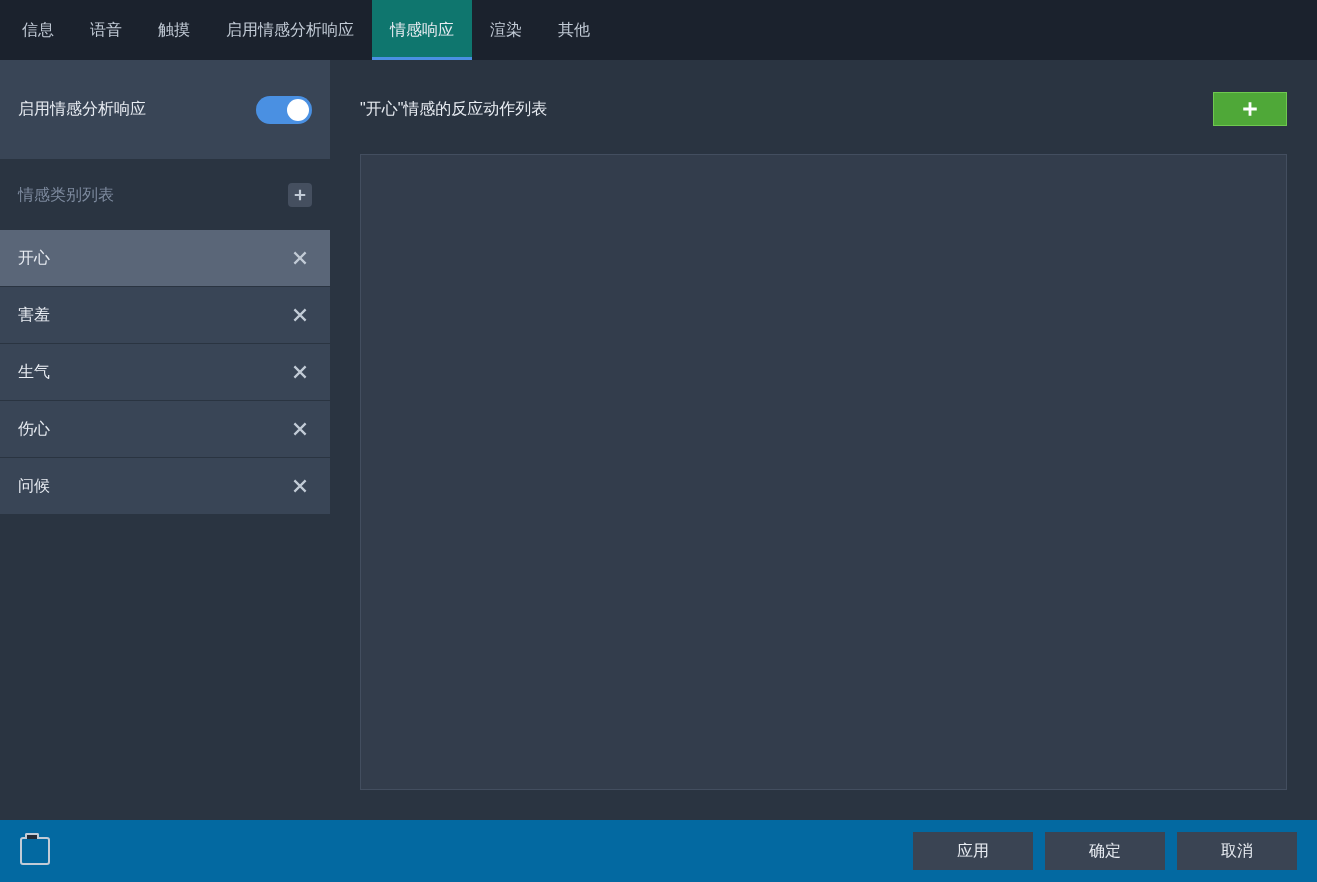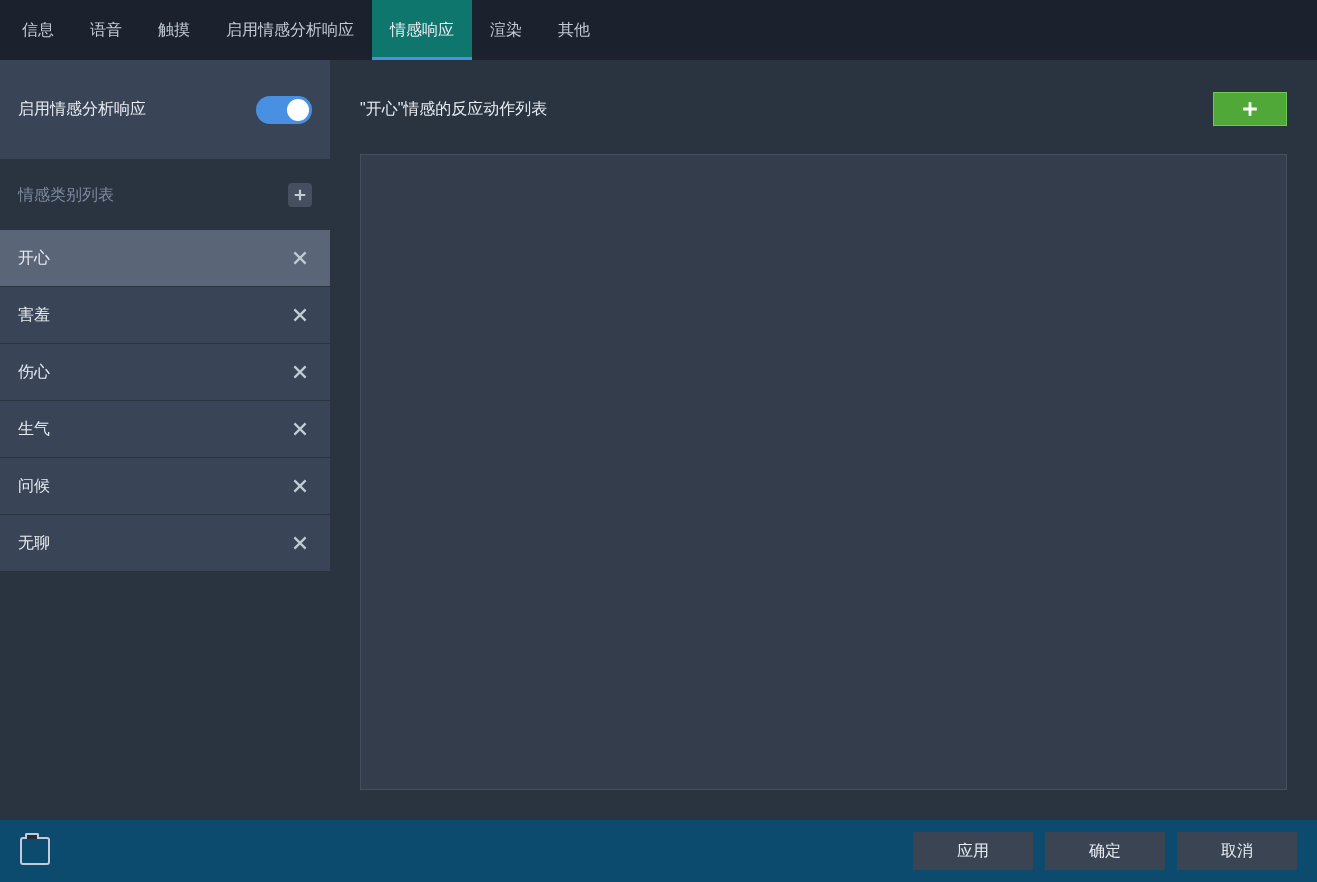--- a/index.html
+++ b/index.html
@@ -201,21 +201,21 @@
     
     .action-list-box {
       flex: 1;
       background: #333d4c;
       border: 1px solid #434e5f;
     }
     
     
     .footer {
       height: 62px;
-      background: #0c4a6e;
+      background: #0369a1;
       display: flex;
       align-items: center;
       padding: 0 20px;
     }
     .folder-btn {
       width: 30px;
       height: 28px;
       border: 2px solid #c2cbd6;
       border-radius: 3px;
       display: flex;
@@ -309,45 +309,37 @@
       </div>
       <div class="category-item">
         <span class="category-item-label">害羞</span>
         <div class="category-delete">
           <svg viewBox="0 0 16 16">
               <path d="M3 3l10 10M13 3L3 13" fill="none"></path>
             </svg>
         </div>
       </div>
       <div class="category-item">
+        <span class="category-item-label">生气</span>
+        <div class="category-delete">
+          <svg viewBox="0 0 16 16">
+              <path d="M3 3l10 10M13 3L3 13" fill="none"></path>
+            </svg>
+        </div>
+      </div>
+      <div class="category-item">
         <span class="category-item-label">伤心</span>
-        <div class="category-delete">
-          <svg viewBox="0 0 16 16">
-              <path d="M3 3l10 10M13 3L3 13" fill="none"></path>
-            </svg>
-        </div>
-      </div>
-      <div class="category-item">
-        <span class="category-item-label">生气</span>
         <div class="category-delete">
           <svg viewBox="0 0 16 16">
               <path d="M3 3l10 10M13 3L3 13" fill="none"></path>
             </svg>
         </div>
       </div>
       <div class="category-item">
         <span class="category-item-label">问候</span>
-        <div class="category-delete">
-          <svg viewBox="0 0 16 16">
-              <path d="M3 3l10 10M13 3L3 13" fill="none"></path>
-            </svg>
-        </div>
-      </div>
-      <div class="category-item">
-        <span class="category-item-label">无聊</span>
         <div class="category-delete">
           <svg viewBox="0 0 16 16">
               <path d="M3 3l10 10M13 3L3 13" fill="none"></path>
             </svg>
         </div>
       </div>
     </div>
   </div>
 
   <div class="main">

